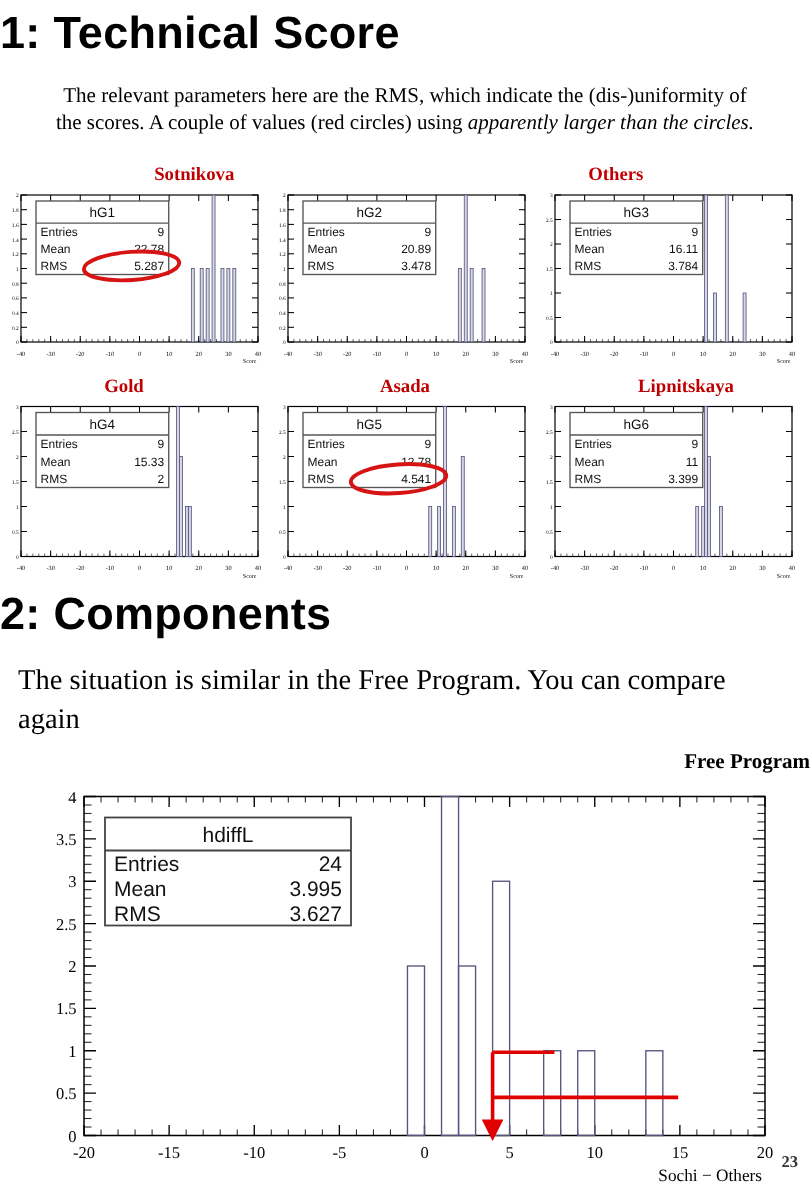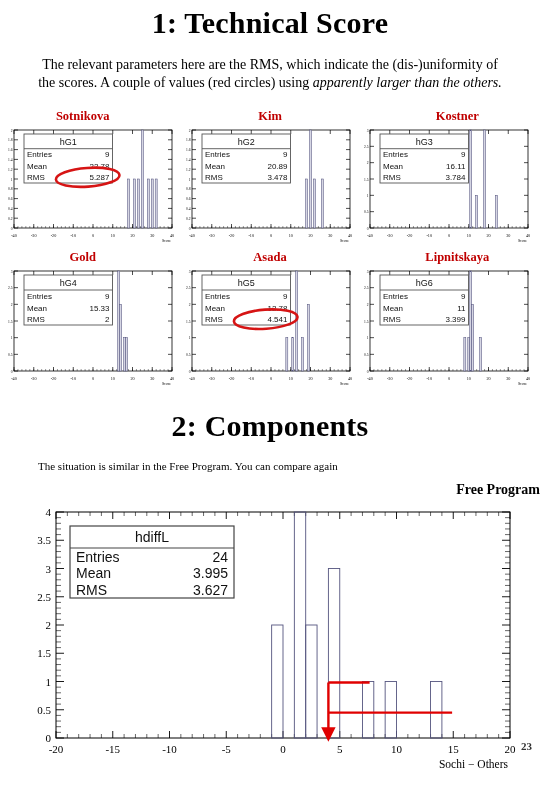--- a/index.html
+++ b/index.html
@@ -3,29 +3,29 @@
 <meta charset="utf-8">
 <style>
   html,body{margin:0;padding:0;}
   body{
     width:540px;height:795px;background:#ffffff;
     font-family:"Liberation Serif", serif;
     color:#000;overflow:hidden;position:relative;
   }
   
   .slide-title{
-    text-align:center;font-weight:bold;
-    font-family:Liberation Serif, serif;
+    text-align:left;font-weight:bold;
+    font-family:Liberation Sans, sans-serif;
     letter-spacing:0.2px;
   }
   #title1{font-size:30px;margin:6px 0 6px 0;}
-  #title2{font-size:30px;margin:16px;padding-top:6px;}
+  #title2{font-size:30px;margin:0;padding-top:6px;}
   #para1{text-align:center;margin:16px 12px;font-size:14px;line-height:1.32;}
   #para1 .ital{font-style:italic;}
-  #para2{font-size:11px;line-height:1.38;margin:14px 26px 0 38px;}
+  #para2{font-size:19px;line-height:1.38;margin:14px 26px 0 12px;}
 
   
   .grid-names{
     display:flex;width:540px;margin-top:4px;gap:22px;
   }
   .grid-names > div{
     flex:1;text-align:center;color:#c00000;font-weight:bold;font-size:12.5px;
     font-family:"Liberation Serif", serif;
   }
 
@@ -33,37 +33,36 @@
   .hist-row{display:flex;width:472px;gap:0;}
   .hist-cell{flex:1;position:relative;}
   .hist-svg{display:block;}
 
   
   #free-prog-label{
     text-align:right;font-weight:bold;font-size:14px;margin-top:8px;
   }
   #bigplot-wrap{position:relative;width:540px;height:272px;}
   #pagenum{
-    position:absolute;right:8px;bottom:18px;font-size:11px;color:#333;font-weight:bold;
+    position:absolute;right:8px;bottom:8px;font-size:11px;color:#333;font-weight:bold;
   }
 </style>
 </head>
 <body>
 
 <div class="slide-title" id="title1">1: Technical Score</div>
 
 <div id="para1">
   <span>The relevant parameters here are the RMS, which indicate the (dis-)uniformity of</span><br>
-  <span>the scores. A couple of values (red circles) using </span><span class="ital">apparently larger than the others.</span>
+  <span>the scores. A couple of values (red circles) using </span><span class="ital">apparently larger than the circles.</span>
 </div>
 
 <div class="grid-names">
   <div>Sotnikova</div>
-  <div>Kim</div>
-  <div>Kostner</div>
+  <div>Others</div>
 </div>
 
 <div class="hist-row" id="hist-row-1">
   <div class="hist-cell">
       <svg width="178" height="120" class="hist-svg">
         <rect x="14" y="6" width="158" height="98" fill="#fff" stroke="#000000" stroke-width="0.8"></rect>
         <line x1="14" y1="104" x2="14" y2="100" stroke="#000000" stroke-width="0.7"></line>
         <line x1="14" y1="6" x2="14" y2="10" stroke="#000000" stroke-width="0.7"></line>
         <text x="14" y="113" font-size="4.2" text-anchor="middle" fill="#000000">-40</text>
         <line x1="33.75" y1="104" x2="33.75" y2="100" stroke="#000000" stroke-width="0.7"></line>

